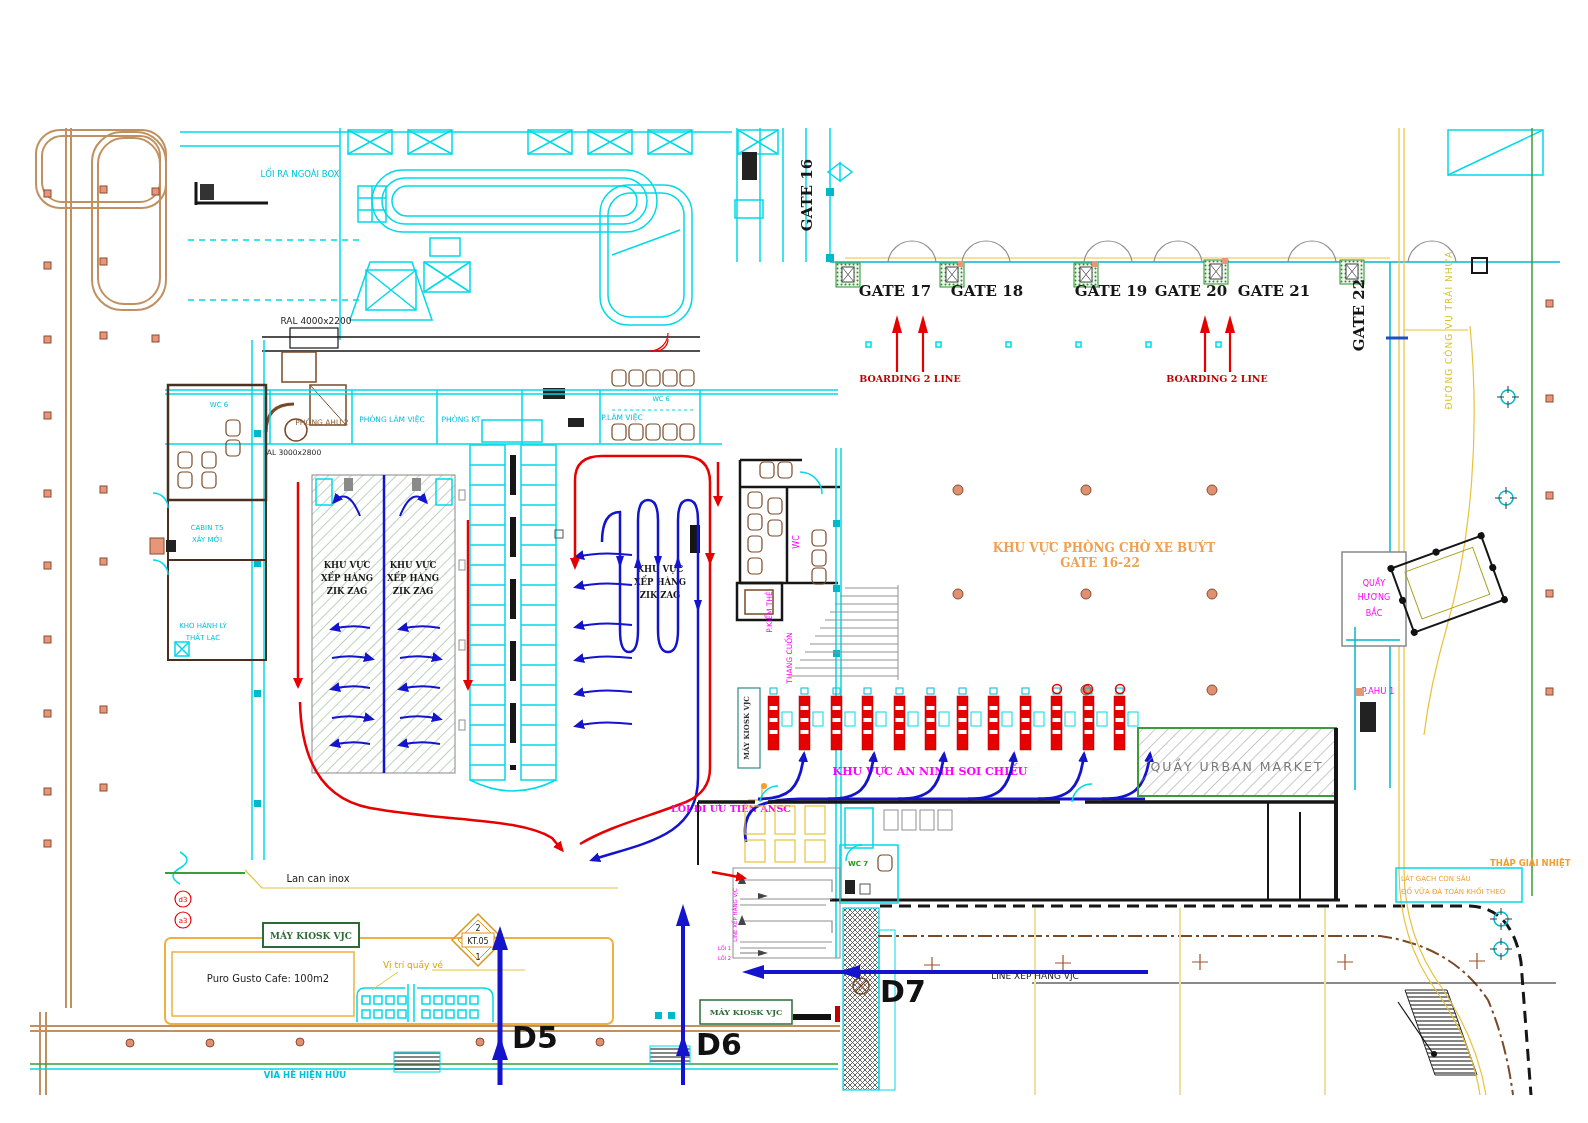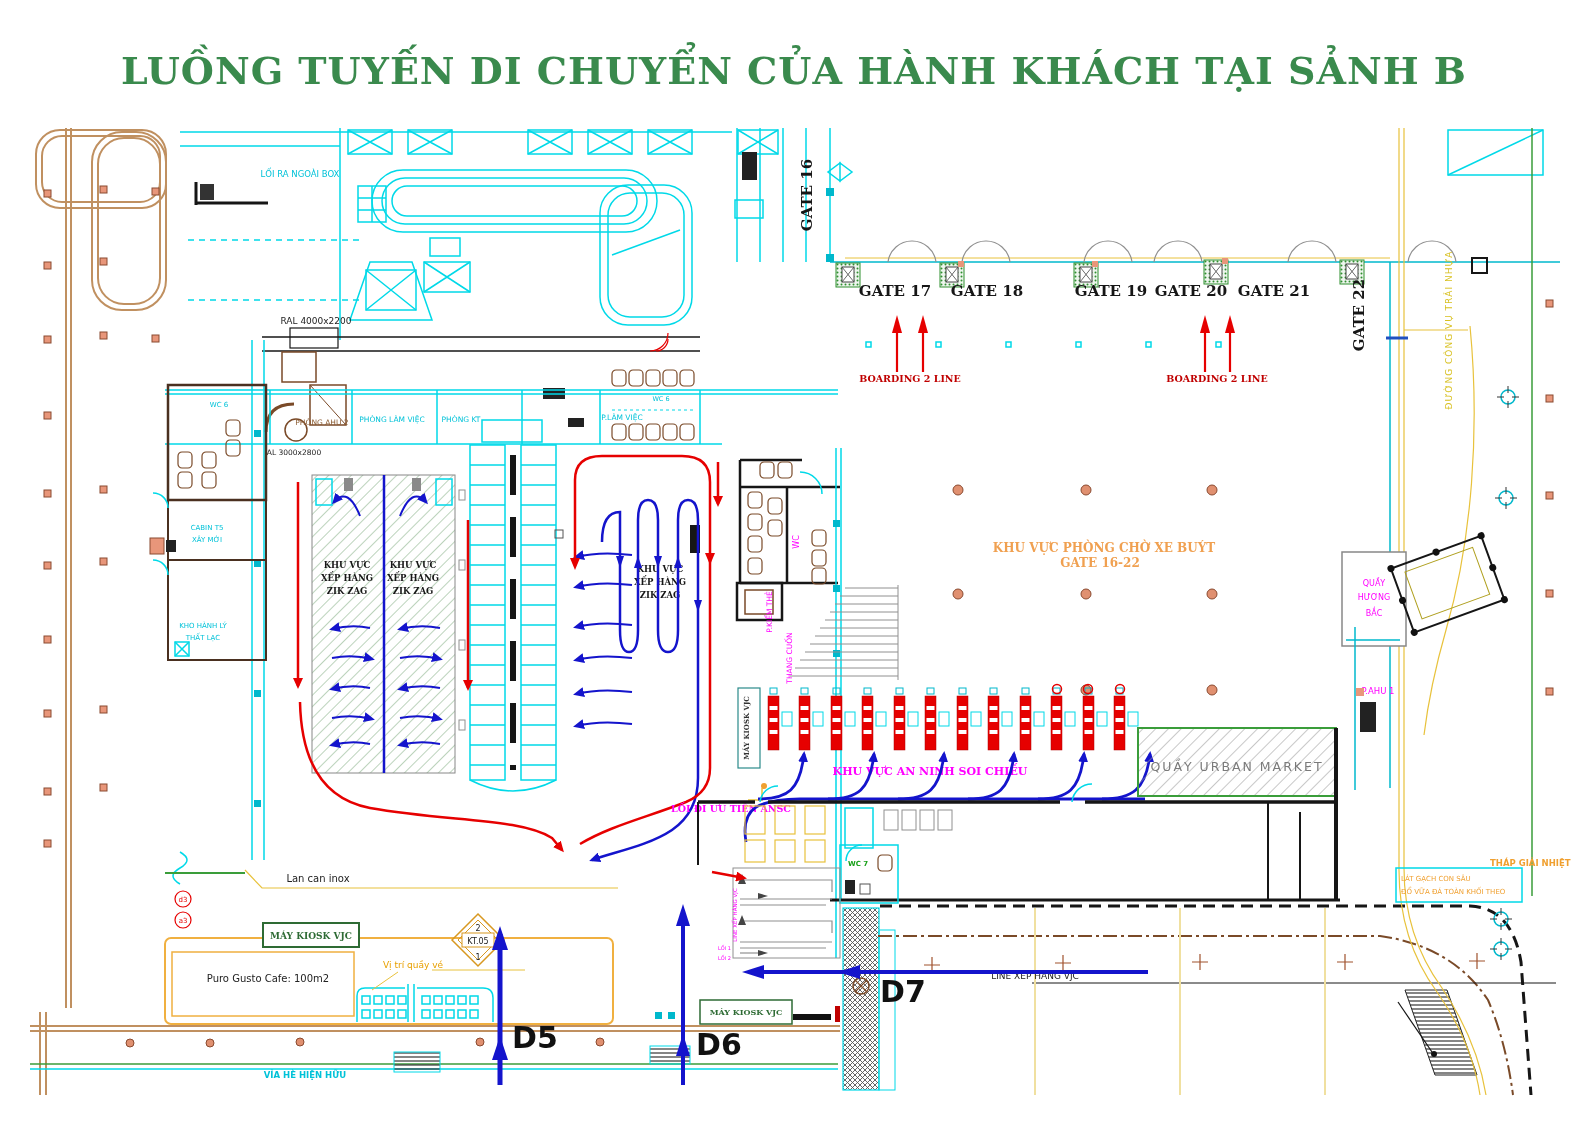--- a/index.html
+++ b/index.html
@@ -18,21 +18,20 @@
   .rd { fill:none; stroke:#e60000; }
   .tn { fill:none; stroke:#c09060; stroke-width:2; }
   .br { fill:none; stroke:#7a4a28; }
   .yl { fill:none; stroke:#e8c23c; }
   .gr { fill:none; stroke:#3a9d3a; }
 </style>
 </head>
 <body>
 
 <div class="stage">
-  <h1>LUỒNG TUYẾN DI CHUYỂN CỦA HÀNH KHÁCH TẠI SẢNH B</h1>
 
   <svg width="1588" height="1123" viewBox="0 0 1588 1123">
     <defs>
       <pattern id="hatchG" width="8" height="8" patternUnits="userSpaceOnUse" patternTransform="rotate(45)">
         <line x1="0" y1="0" x2="0" y2="8" stroke="#79a879" stroke-width="1"></line>
       </pattern>
       <pattern id="hatchGy" width="9" height="9" patternUnits="userSpaceOnUse" patternTransform="rotate(45)">
         <line x1="0" y1="0" x2="0" y2="9" stroke="#9a9a9a" stroke-width="1.1"></line>
       </pattern>
       <pattern id="hatchX" width="5" height="5" patternUnits="userSpaceOnUse">

